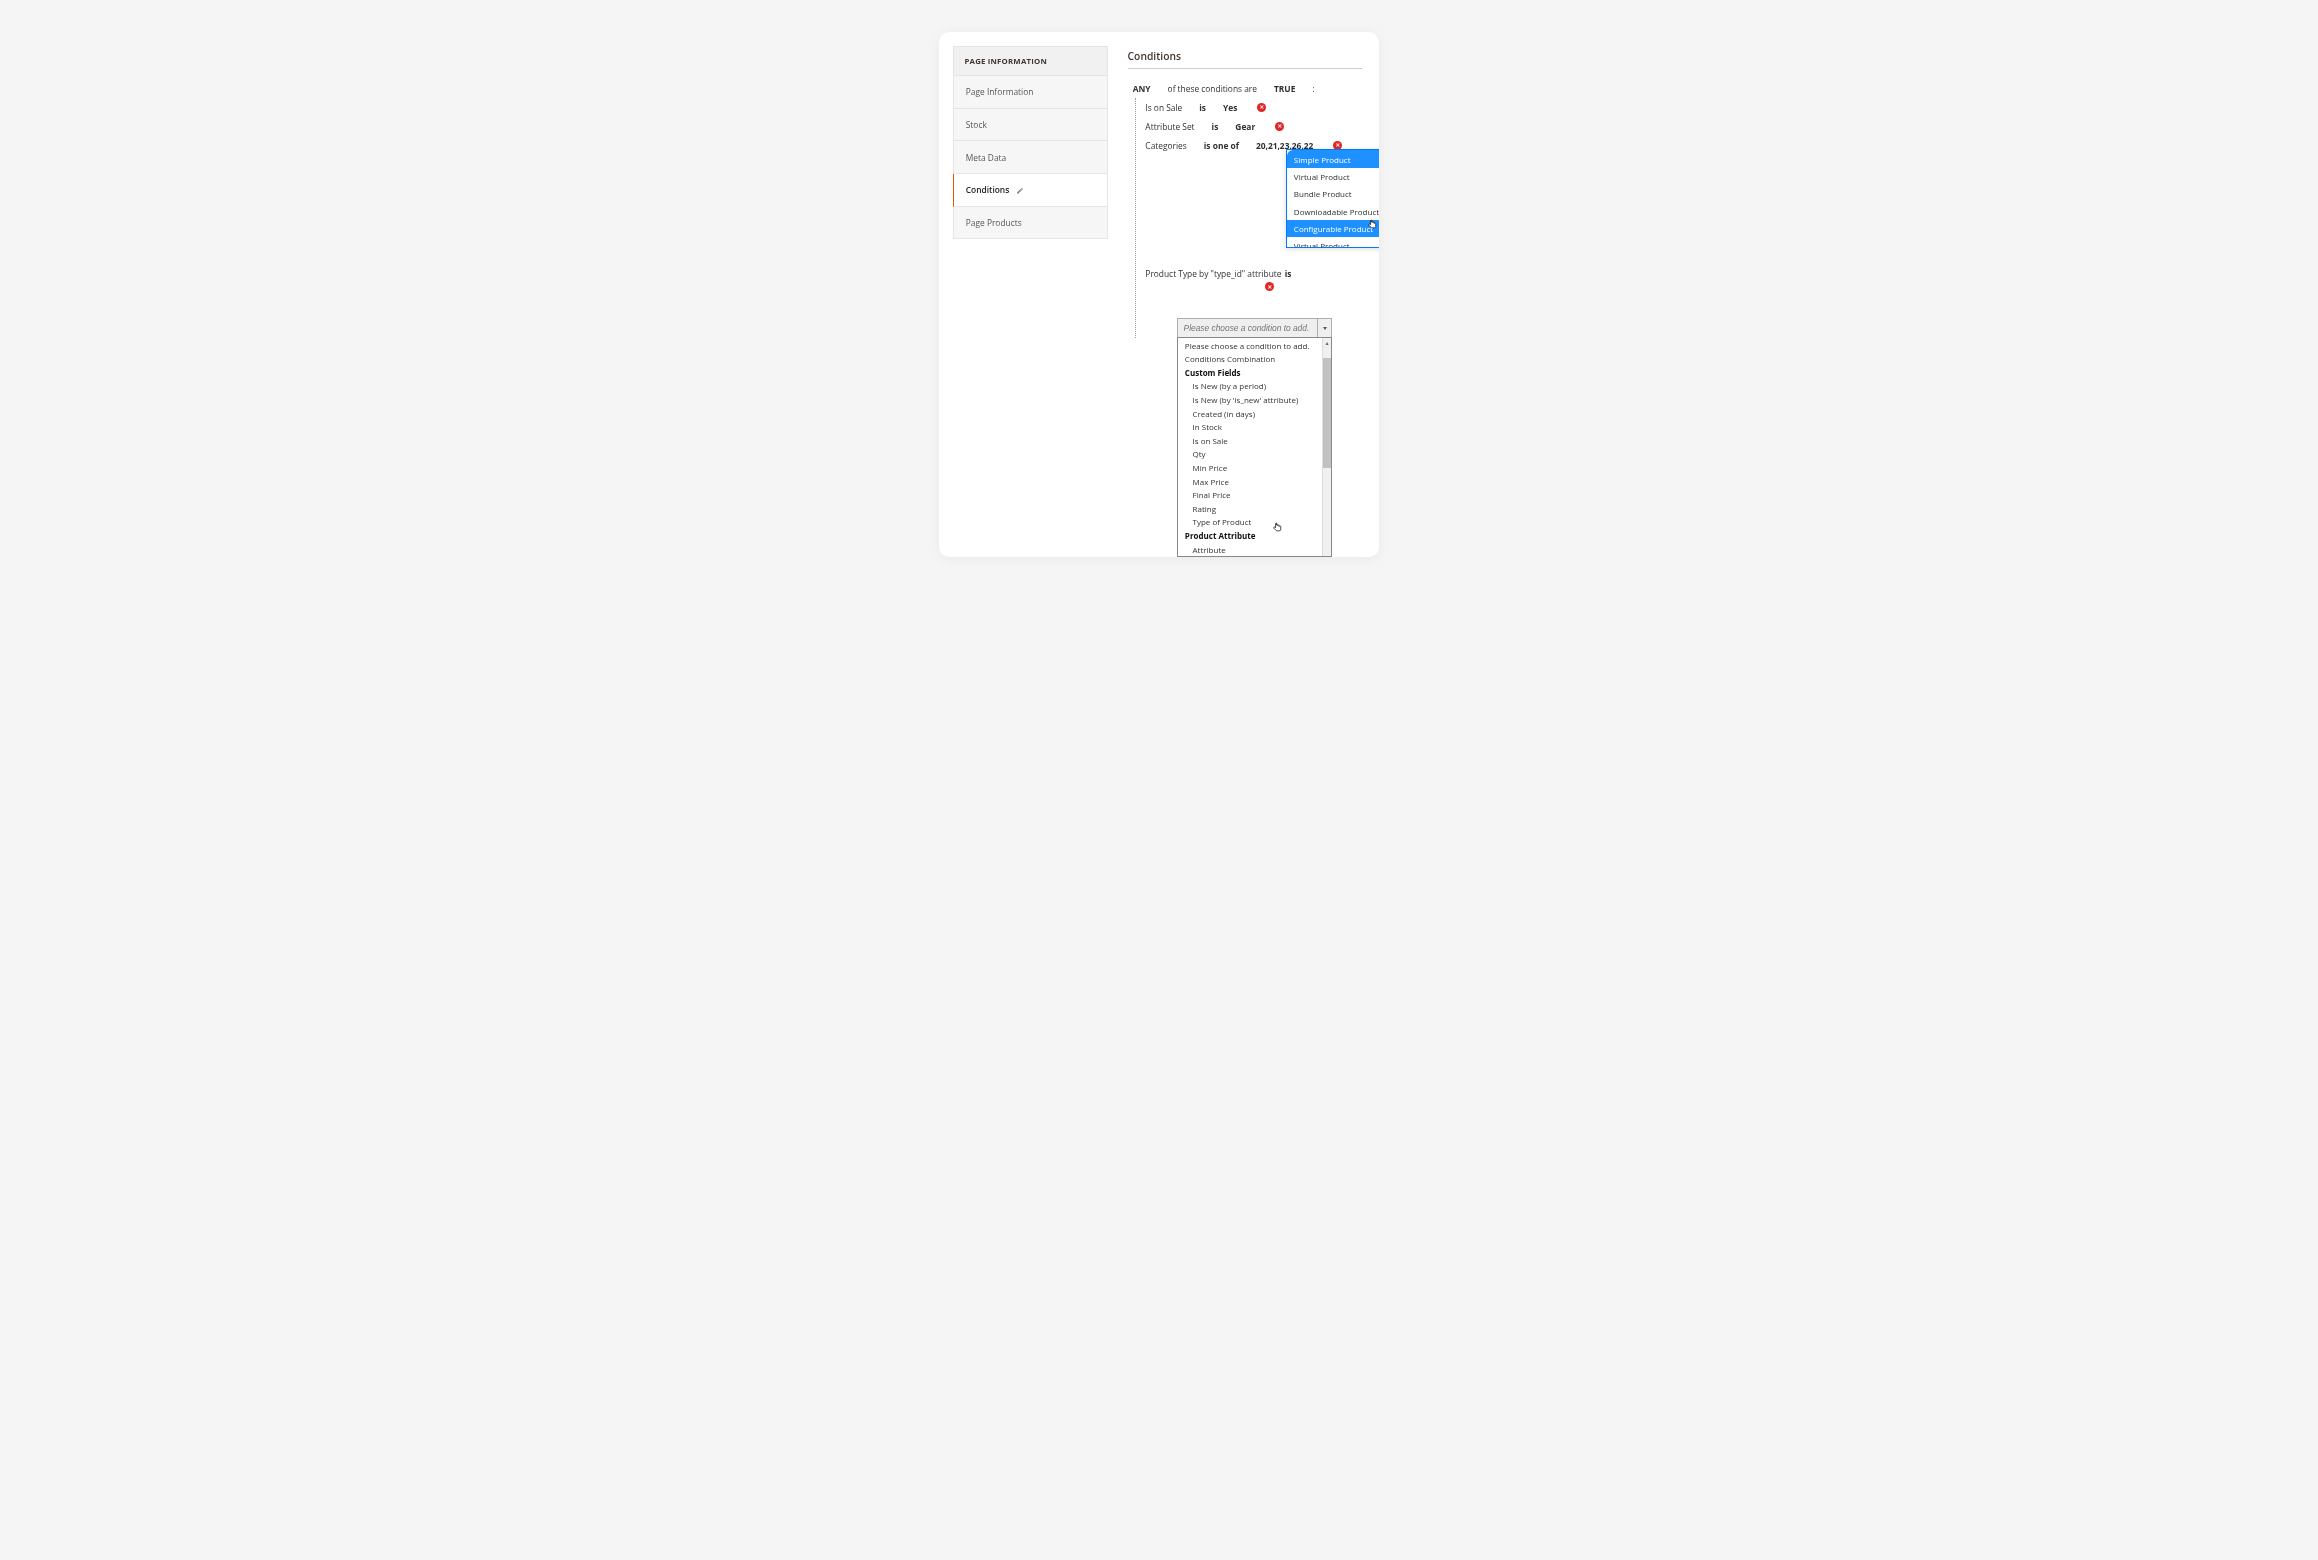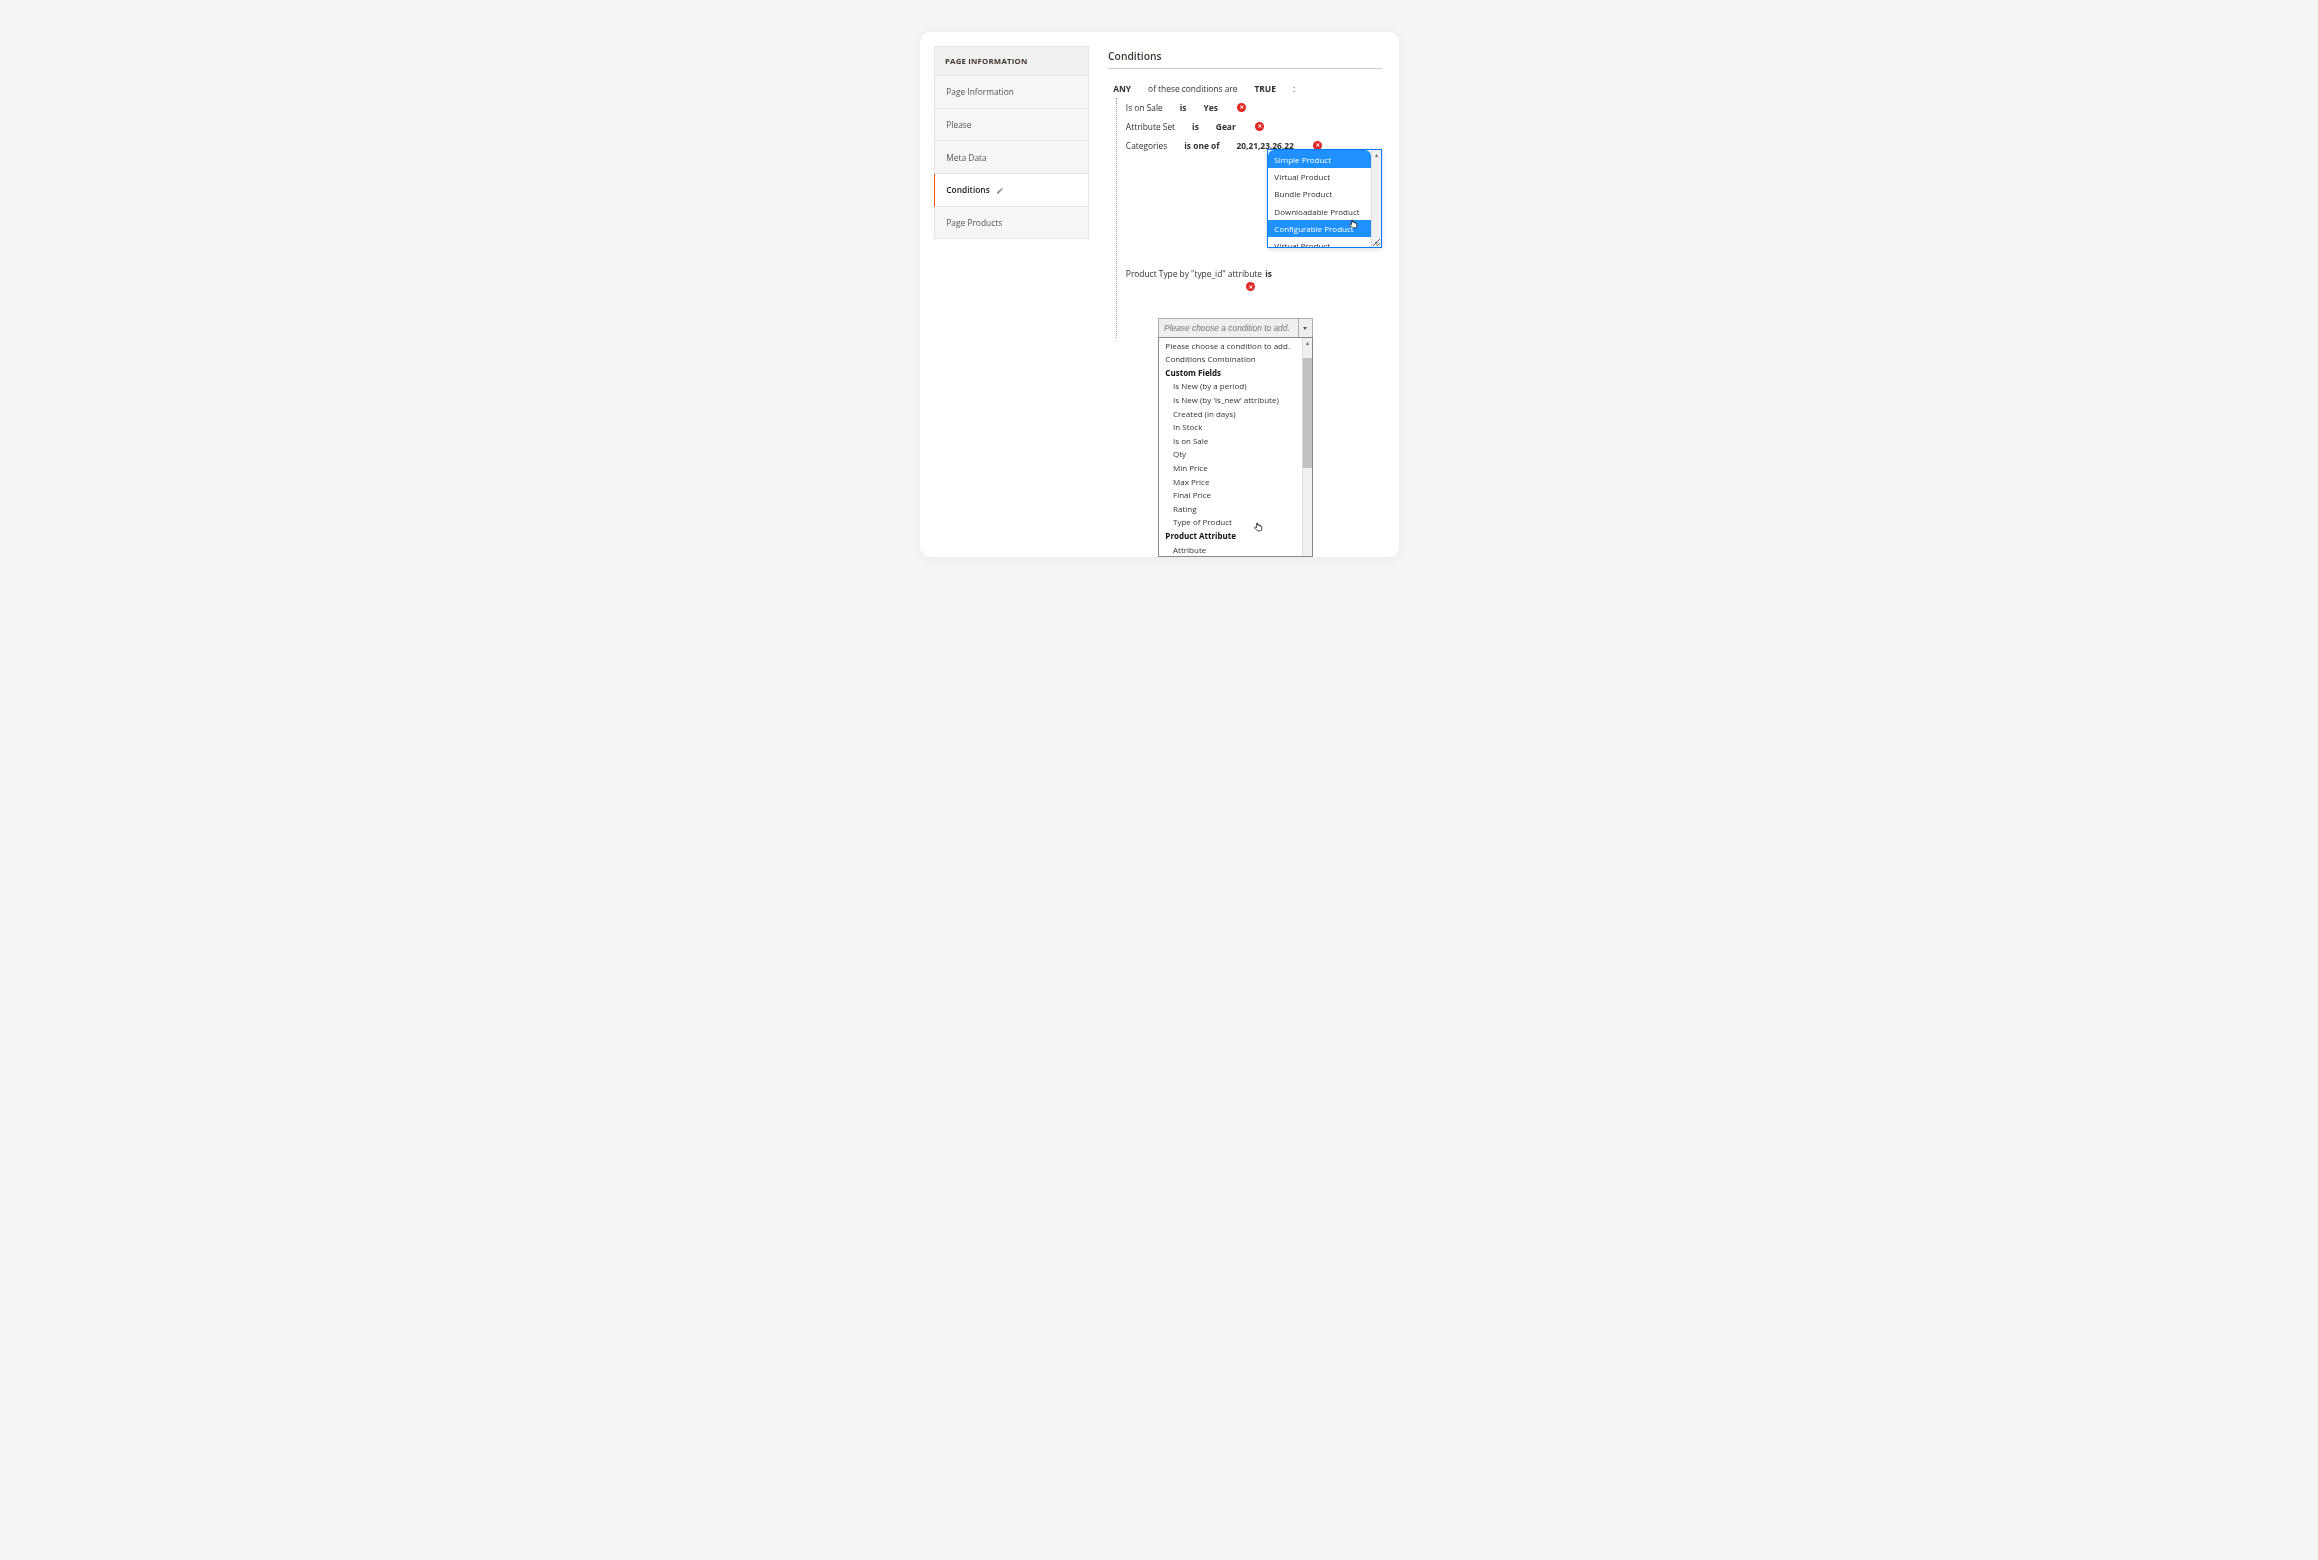--- a/index.html
+++ b/index.html
@@ -9,21 +9,21 @@
     font-size: 8.4px;
     color: #333;
     display: flex;
     justify-content: center;
     padding: 32px 13px;
   }
   .card {
     background: #fff;
     border-radius: 10.3px;
     box-shadow: 0 1.3px 13px rgba(0,0,0,0.05);
-    width: 479px;
+    width: 440px;
     padding: 14.2px 17px 0 14.2px;
     overflow: hidden;
   }
   .layout { display: flex; gap: 19.4px; }
   .sidebar { width: 155px; flex-shrink: 0; }
   .sidebar-header {
     background: #f1f1f1;
     border: 0.6px solid #e5e5e5;
     padding: 9px 10.3px;
     font-weight: 700;
@@ -206,21 +206,21 @@
 </head>
 <body>
 
 <div class="card">
   <div class="layout">
 
     <div class="sidebar">
       <div class="sidebar-header">PAGE INFORMATION</div>
       <div id="sidebar-items">
           <div class="sidebar-item"><span>Page Information</span></div>
-          <div class="sidebar-item"><span>Please</span></div>
+          <div class="sidebar-item"><span>Stock</span></div>
           <div class="sidebar-item"><span>Meta Data</span></div>
           <div class="sidebar-item active">
             <span>Conditions</span>
             <span class="pencil-icon"><svg viewBox="0 0 24 24">
                 <path d="M3 17.25V21h3.75l11-11-3.75-3.75-11 11zM20.7 7.04a1 1 0 000-1.41l-2.34-2.34a1 1 0 00-1.41 0l-1.83 1.83 3.75 3.75 1.83-1.83z"></path>
               </svg></span>
           </div>
           <div class="sidebar-item"><span>Page Products</span></div>
         </div>
     </div>

